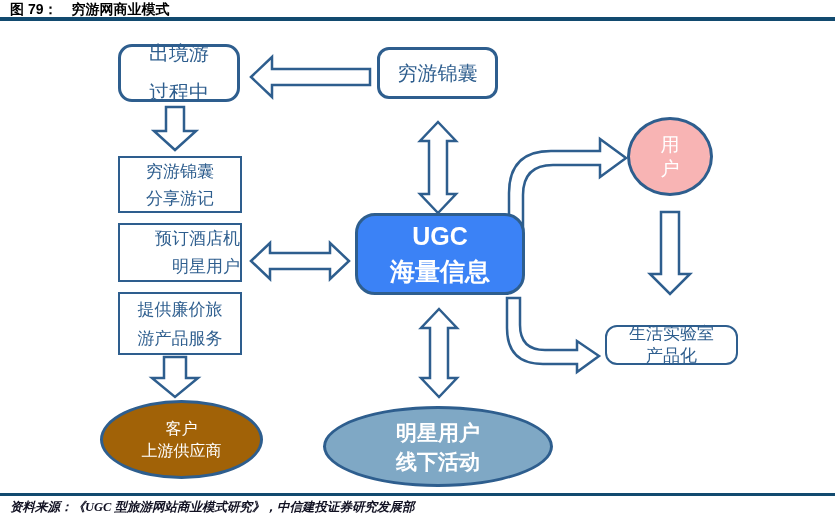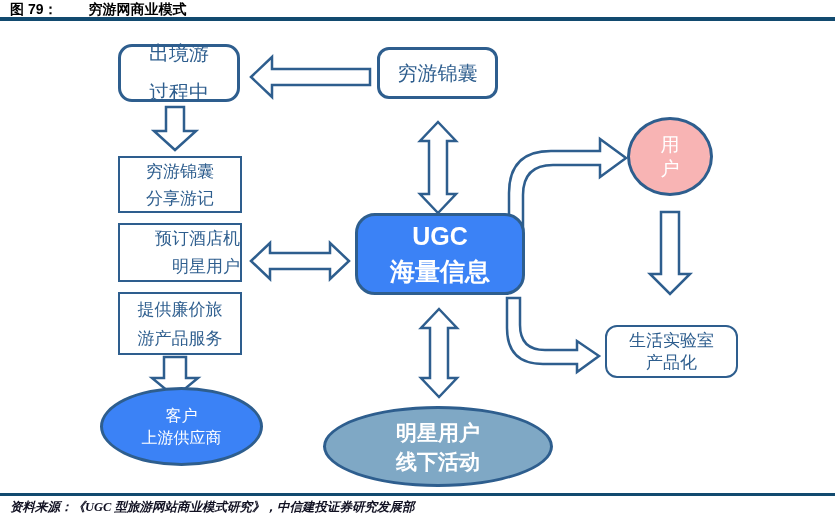--- a/index.html
+++ b/index.html
@@ -2,21 +2,21 @@
 <html><head>
 <meta charset="utf-8">
 <style>
   html,body{margin:0;padding:0;}
   body{
     width:835px;height:522px;position:relative;background:#ffffff;
     font-family:"Liberation Sans","DejaVu Sans",sans-serif;
     overflow:hidden;
   }
   .title-bar{position:absolute;left:10px;top:1px;font-size:14px;font-weight:bold;color:#000;}
-  .title-bar .fig-label{margin-right:31px;}
+  .title-bar .fig-label{margin-right:14px;}
   .rule{position:absolute;left:0;width:835px;background:#124A6F;}
   .rule-top{top:17px;height:4px;}
   .rule-bottom{top:493px;height:3px;}
   .footer-src{
     position:absolute;left:10px;top:499px;font-size:12.5px;
     font-family:"Liberation Serif","DejaVu Serif",serif;
     font-style:italic;font-weight:bold;color:#111122;
   }
   svg.arrow-layer{position:absolute;left:0;top:0;z-index:1;}
   .node{
@@ -24,29 +24,29 @@
     display:flex;flex-direction:column;align-items:center;justify-content:center;
     text-align:center;background:#ffffff;border:2.5px solid #2E5E8E;color:#2E5E8E;
   }
   .rounded{border-radius:14px;gap:12px;}
   .node .ln{display:block;}
   .n-outbound{left:118px;top:44px;width:122px;height:58px;font-size:20px;line-height:27px;border-width:3px;}
   .n-jinnang{left:377px;top:47px;width:121px;height:52px;font-size:20px;border-radius:12px;border-width:3px;}
   .n-feedback{left:118px;top:156px;width:124px;height:57px;font-size:17px;line-height:27px;border-width:2px;}
   .n-booking{left:118px;top:223px;width:124px;height:59px;font-size:17px;line-height:28px;border-width:2.5px;align-items:flex-end;}
   .n-cheap{left:118px;top:292px;width:124px;height:63px;font-size:17px;line-height:29px;border-width:2px;}
-  .n-supplier{left:100px;top:387px;width:163px;height:79px;border-radius:50%;
-    background:#3b82f6;color:#ffffff;font-size:16px;line-height:22px;border-width:3px;text-align:center;}
+  .n-supplier{left:100px;top:400px;width:163px;height:79px;border-radius:50%;
+    background:#a16207;color:#ffffff;font-size:16px;line-height:22px;border-width:3px;text-align:center;}
   .n-ugc{left:355px;top:213px;width:170px;height:82px;border-radius:20px;
     background:#3b82f6;color:#ffffff;font-size:25px;font-weight:bold;line-height:35px;border-width:3px;}
   .n-star{left:323px;top:406px;width:230px;height:81px;border-radius:50%;
     background:#7FA8C5;color:#ffffff;font-size:21px;font-weight:600;line-height:29px;border-width:3px;justify-content:center;}
   .n-user{left:627px;top:117px;width:86px;height:79px;border-radius:50%;
     background:#F8B4B4;color:#ffffff;font-size:19px;line-height:24px;border-width:3px;}
-  .n-lab{left:605px;top:325px;width:133px;height:53px;border-radius:12px;
+  .n-lab{left:605px;top:325px;width:133px;height:40px;border-radius:12px;
     font-size:17px;line-height:22px;border-width:2.5px;}
   .arrow{fill:#ffffff;stroke:#2E5E8E;stroke-width:2.5;stroke-linejoin:miter;}
 </style>
 </head>
 <body>
 
 <div class="title-bar">
   <span class="fig-label">图 79：</span><span>穷游网商业模式</span>
 </div>
 <div class="rule rule-top"></div>

